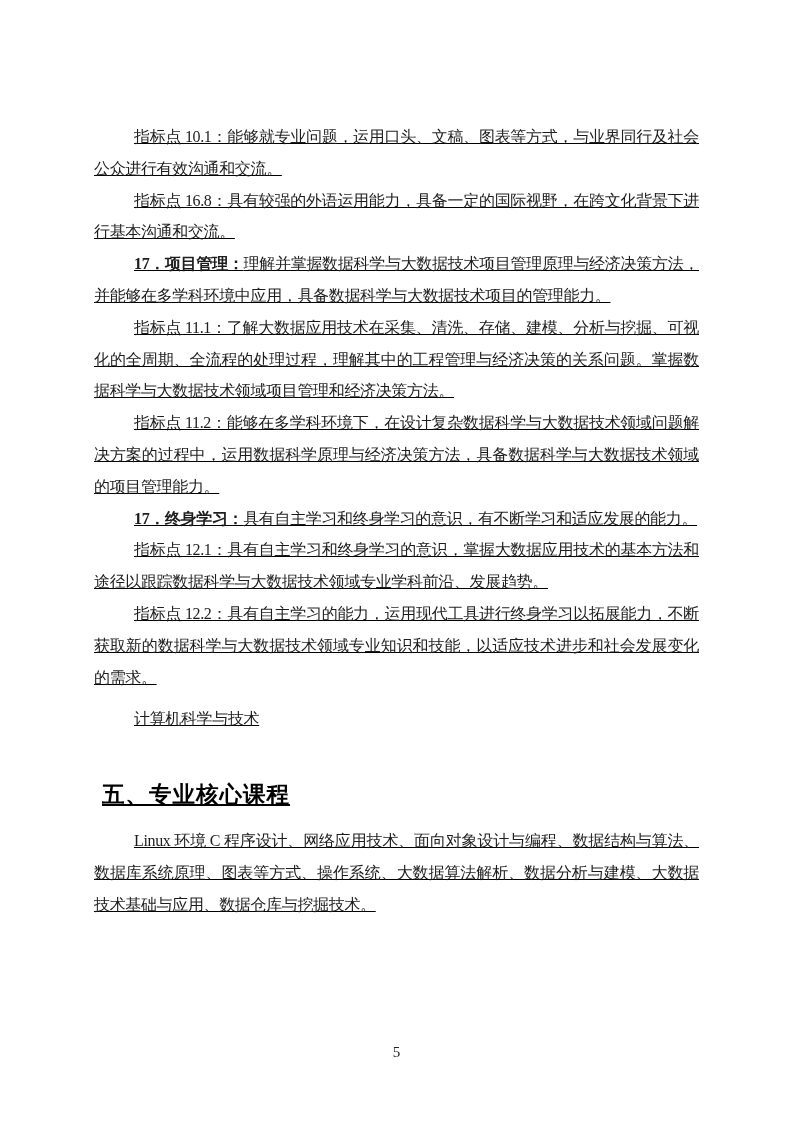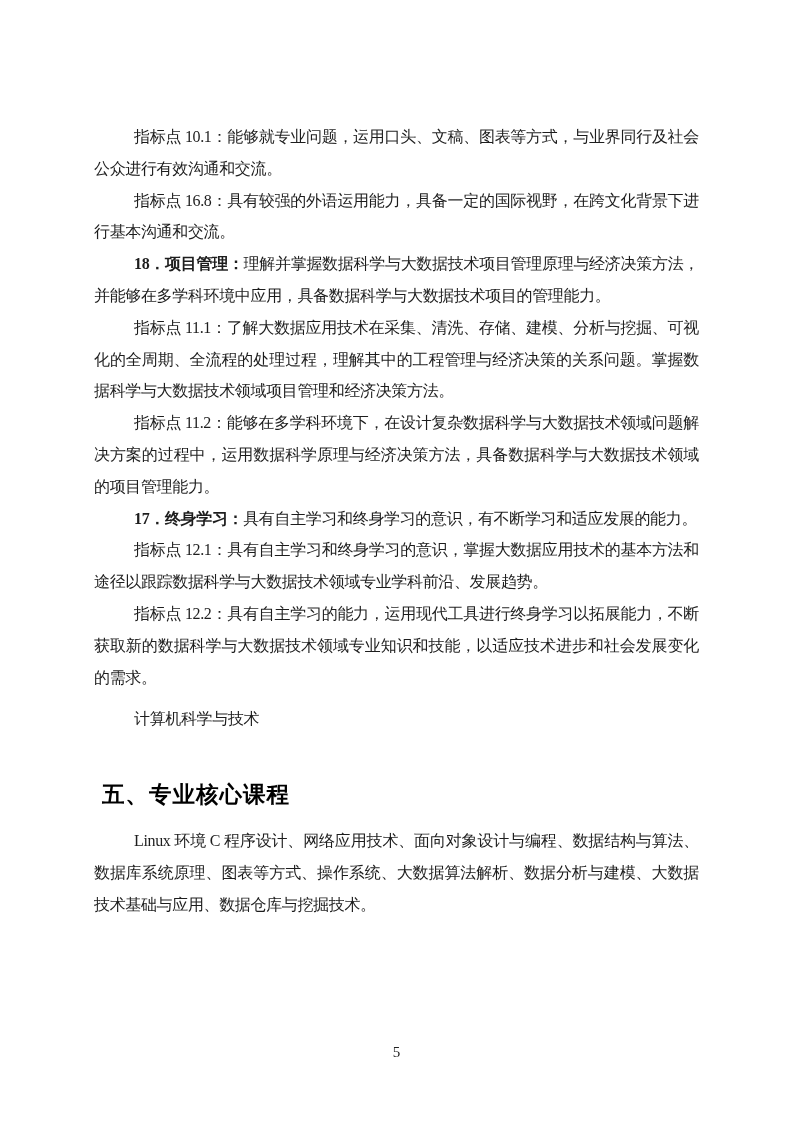--- a/index.html
+++ b/index.html
@@ -13,20 +13,21 @@
     height: 1122px;
     background: #ffffff;
     overflow: hidden;
     font-family: "Liberation Serif", "DejaVu Serif", serif;
   }
   .content {
     position: absolute;
     left: 94px;
     top: 121px;
     width: 605px;
+    text-decoration: underline;
   }
   p.body {
     margin: 0;
     font-size: 16px;
     line-height: 31.8px;
     text-align: justify;
     text-justify: inter-ideograph;
     text-indent: 40px;
     letter-spacing: -0.35px;
     color: #1d1d1d;
@@ -68,21 +69,21 @@
 </head>
 <body>
 
 <div class="page">
   <div class="content">
 
     <p class="body"><span class="b"></span><span>指标点 10.1：能够就专业问题，运用口头、文稿、图表等方式，与业界同行及社会公众进行有效沟通和交流。</span></p>
 
     <p class="body"><span class="b"></span><span>指标点 16.8：具有较强的外语运用能力，具备一定的国际视野，在跨文化背景下进行基本沟通和交流。</span></p>
 
-    <p class="body"><span class="b">18．项目管理：</span><span>理解并掌握数据科学与大数据技术项目管理原理与经济决策方法，并能够在多学科环境中应用，具备数据科学与大数据技术项目的管理能力。</span></p>
+    <p class="body"><span class="b">17．项目管理：</span><span>理解并掌握数据科学与大数据技术项目管理原理与经济决策方法，并能够在多学科环境中应用，具备数据科学与大数据技术项目的管理能力。</span></p>
 
     <p class="body"><span class="b"></span><span>指标点 11.1：了解大数据应用技术在采集、清洗、存储、建模、分析与挖掘、可视化的全周期、全流程的处理过程，理解其中的工程管理与经济决策的关系问题。掌握数据科学与大数据技术领域项目管理和经济决策方法。</span></p>
 
     <p class="body"><span class="b"></span><span>指标点 11.2：能够在多学科环境下，在设计复杂数据科学与大数据技术领域问题解决方案的过程中，运用数据科学原理与经济决策方法，具备数据科学与大数据技术领域的项目管理能力。</span></p>
 
     <p class="body"><span class="b">17．终身学习：</span><span>具有自主学习和终身学习的意识，有不断学习和适应发展的能力。</span></p>
 
     <p class="body"><span class="b"></span><span>指标点 12.1：具有自主学习和终身学习的意识，掌握大数据应用技术的基本方法和途径以跟踪数据科学与大数据技术领域专业学科前沿、发展趋势。</span></p>
 
     <p class="body"><span class="b"></span><span>指标点 12.2：具有自主学习的能力，运用现代工具进行终身学习以拓展能力，不断获取新的数据科学与大数据技术领域专业知识和技能，以适应技术进步和社会发展变化的需求。</span></p>

